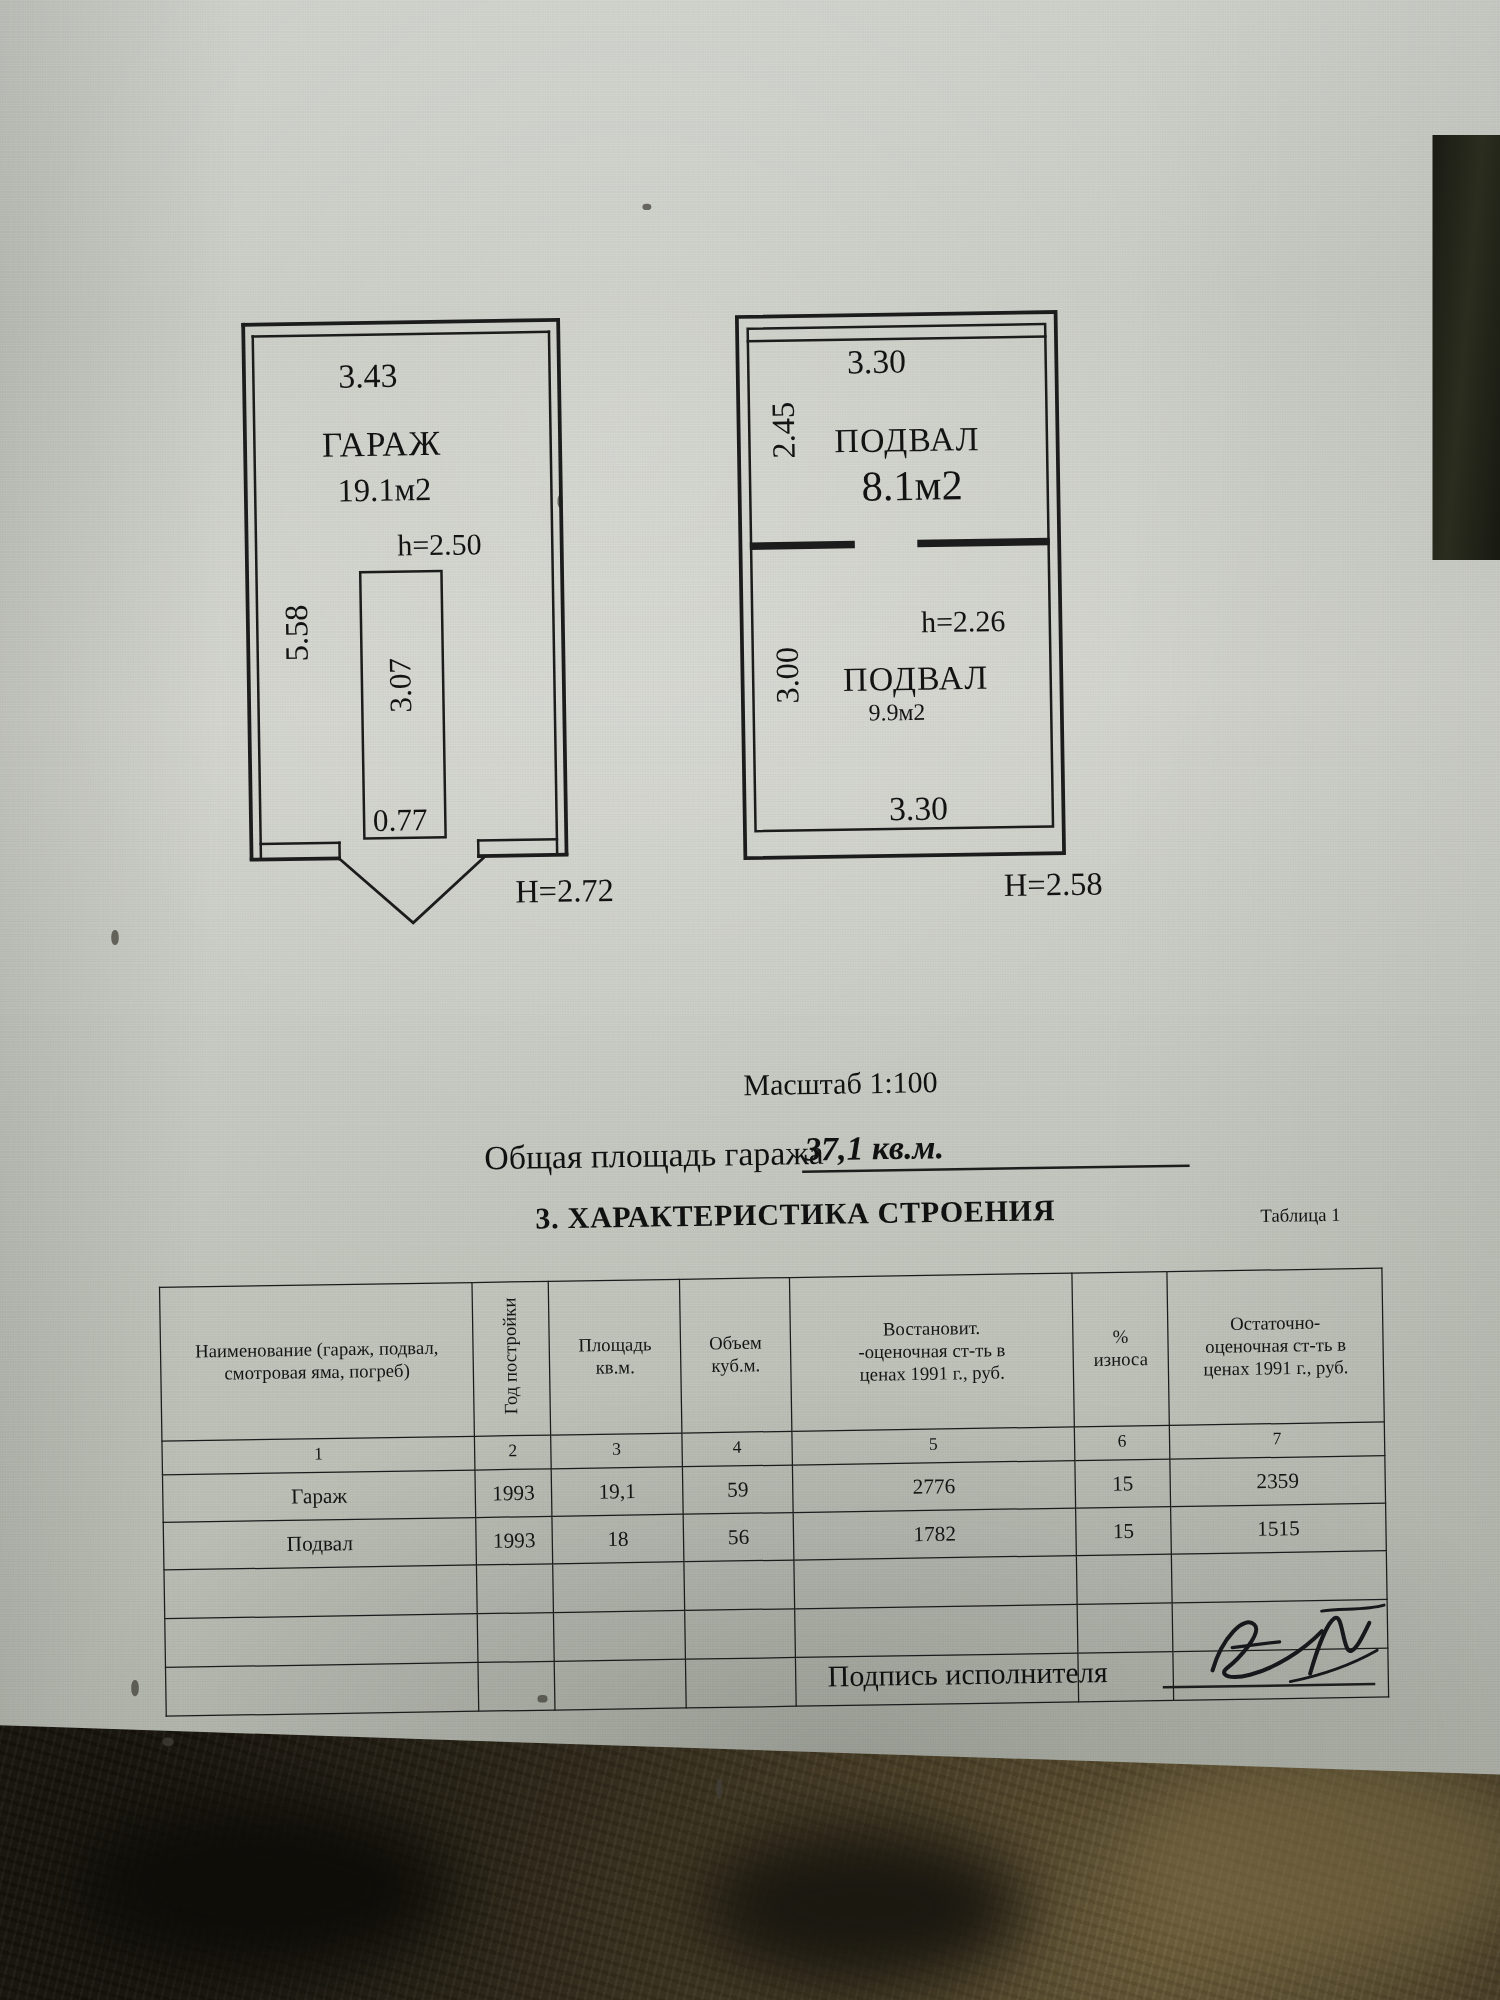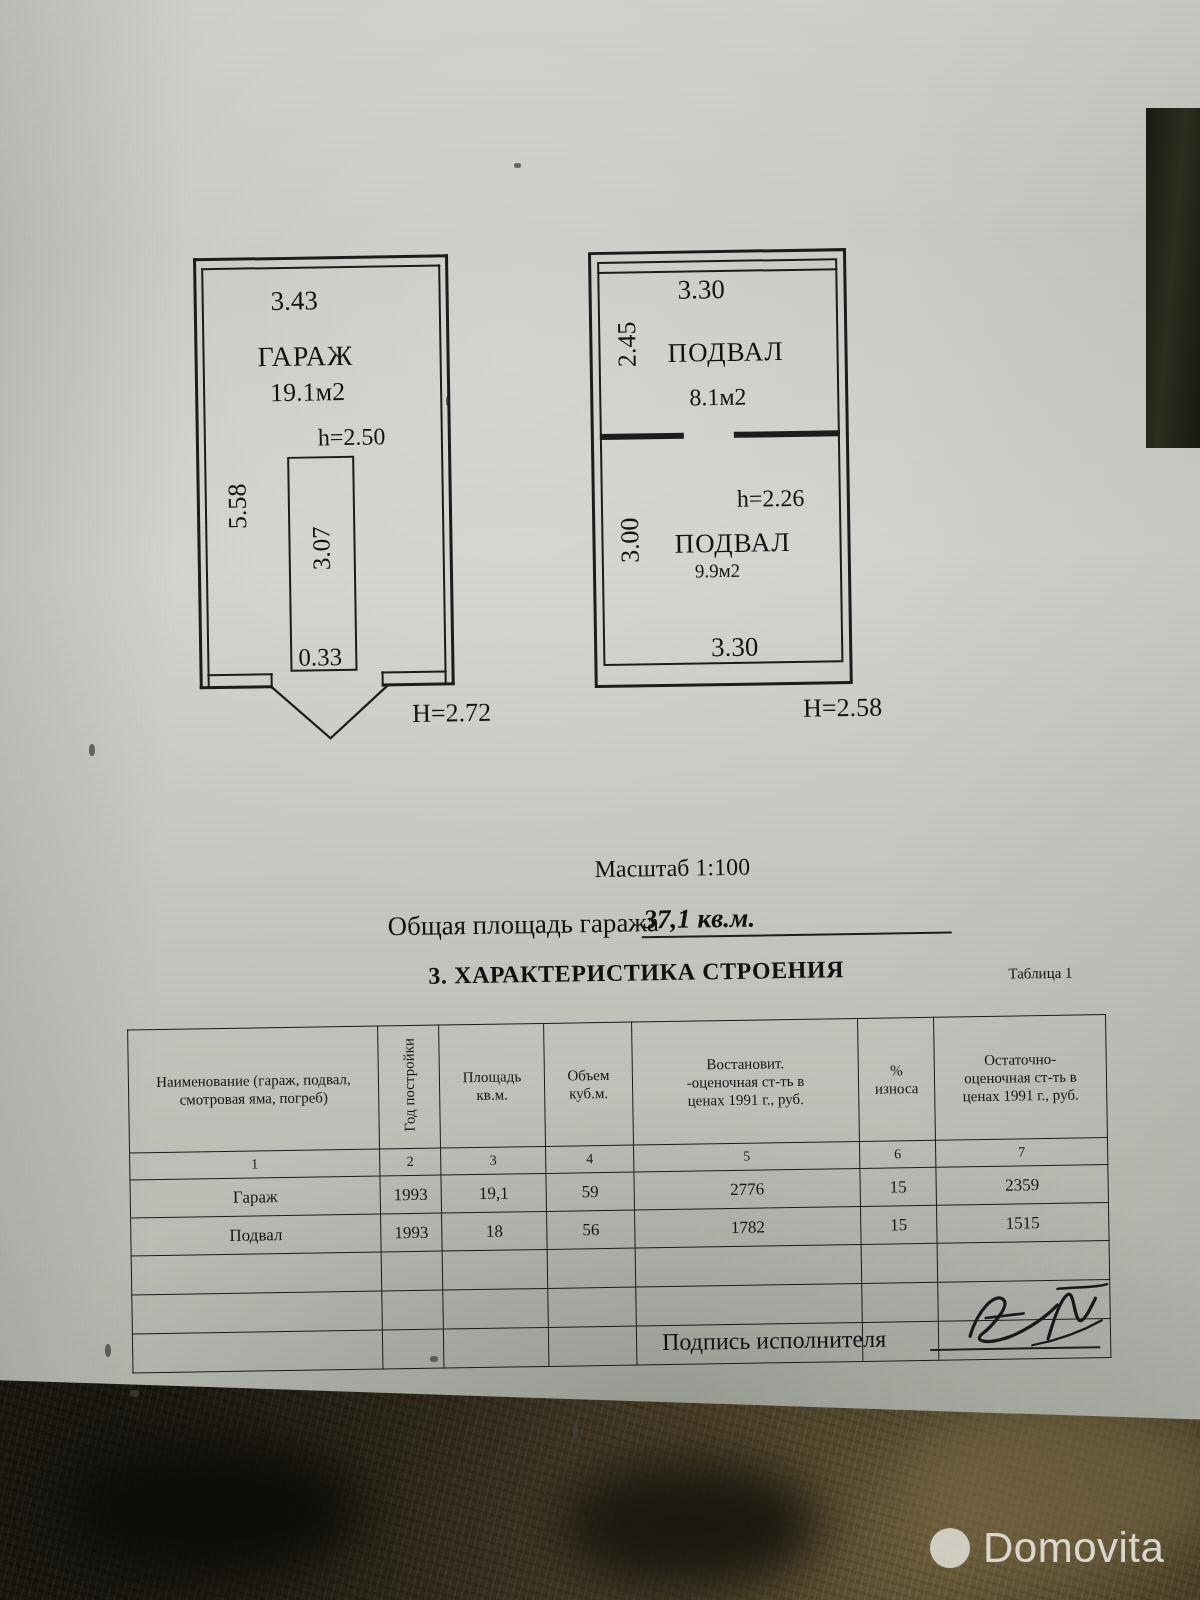--- a/index.html
+++ b/index.html
@@ -180,37 +180,37 @@
       </svg>
 
       <div class="pit"></div>
 
       <div class="lbl" style="left:277px;top:281px;font-size:27px;">3.43</div>
       <div class="lbl" style="left:263px;top:336px;font-size:28px;letter-spacing:1px;">ГАРАЖ</div>
       <div class="lbl" style="left:275px;top:373px;font-size:26px;">19.1м2</div>
       <div class="lbl" style="left:322px;top:420px;font-size:24px;">h=2.50</div>
       <div class="lbl vlbl" style="left:226px;top:478px;font-size:26px;">5.58</div>
       <div class="lbl vlbl" style="left:310px;top:522px;font-size:25px;">3.07</div>
-      <div class="lbl" style="left:299px;top:639px;font-size:25px;">0.33</div>
+      <div class="lbl" style="left:299px;top:639px;font-size:25px;">0.77</div>
       <div class="lbl" style="left:412px;top:696px;font-size:26px;">H=2.72</div>
     </div>
 
     <div class="plan">
       <div class="b-outer"></div>
       <div class="b-inner"></div>
 
       <div class="ln" style="left:604px;top:272px;width:240px;height:2px;"></div>
 
       <div class="ln" style="left:604px;top:434px;width:84px;height:6px;"></div>
       <div class="ln" style="left:738px;top:434px;width:106px;height:6px;"></div>
 
       <div class="lbl" style="left:684px;top:276px;font-size:27px;">3.30</div>
       <div class="lbl vlbl" style="left:618px;top:322px;font-size:26px;">2.45</div>
       <div class="lbl" style="left:673px;top:339px;font-size:27px;letter-spacing:1px;">ПОДВАЛ</div>
-      <div class="lbl" style="left:694px;top:386px;font-size:24px;">8.1м2</div>
+      <div class="lbl" style="left:694px;top:373px;font-size:34px;">8.1м2</div>
 
       <div class="lbl" style="left:740px;top:488px;font-size:24px;">h=2.26</div>
       <div class="lbl vlbl" style="left:618px;top:518px;font-size:26px;">3.00</div>
       <div class="lbl" style="left:677px;top:530px;font-size:27px;letter-spacing:1px;">ПОДВАЛ</div>
       <div class="lbl" style="left:697px;top:562px;font-size:19px;">9.9м2</div>
       <div class="lbl" style="left:712px;top:634px;font-size:27px;">3.30</div>
       <div class="lbl" style="left:803px;top:697px;font-size:26px;">H=2.58</div>
     </div>
 
     <div class="heading" style="left:592px;top:856px;font-size:24px;">Масштаб 1:100</div>
@@ -329,18 +329,14 @@
     <svg class="sig" viewBox="0 0 150 72">
       <path d="M8,54 C16,28 34,10 42,18 C49,25 28,46 20,52 C12,58 22,62 38,58 C58,53 80,40 96,24" fill="none" stroke="#17181c" stroke-width="3.2" stroke-linecap="round"></path>
       <path d="M24,36 L62,32" fill="none" stroke="#17181c" stroke-width="2.6" stroke-linecap="round"></path>
       <path d="M86,58 C92,38 100,18 106,14 C112,10 112,30 116,38 C120,46 128,30 134,18" fill="none" stroke="#17181c" stroke-width="3.2" stroke-linecap="round"></path>
       <path d="M96,8 C112,6 132,8 146,4" fill="none" stroke="#17181c" stroke-width="2.4" stroke-linecap="round"></path>
       <path d="M70,64 C92,60 118,52 140,40" fill="none" stroke="#17181c" stroke-width="2.2" stroke-linecap="round"></path>
     </svg>
 
   </div>
 
-  <div class="wm">
-    <div class="wm-dot"></div>
-    <div class="wm-txt">Domovita</div>
-  </div>
 
 </div>
 
 </body></html>

